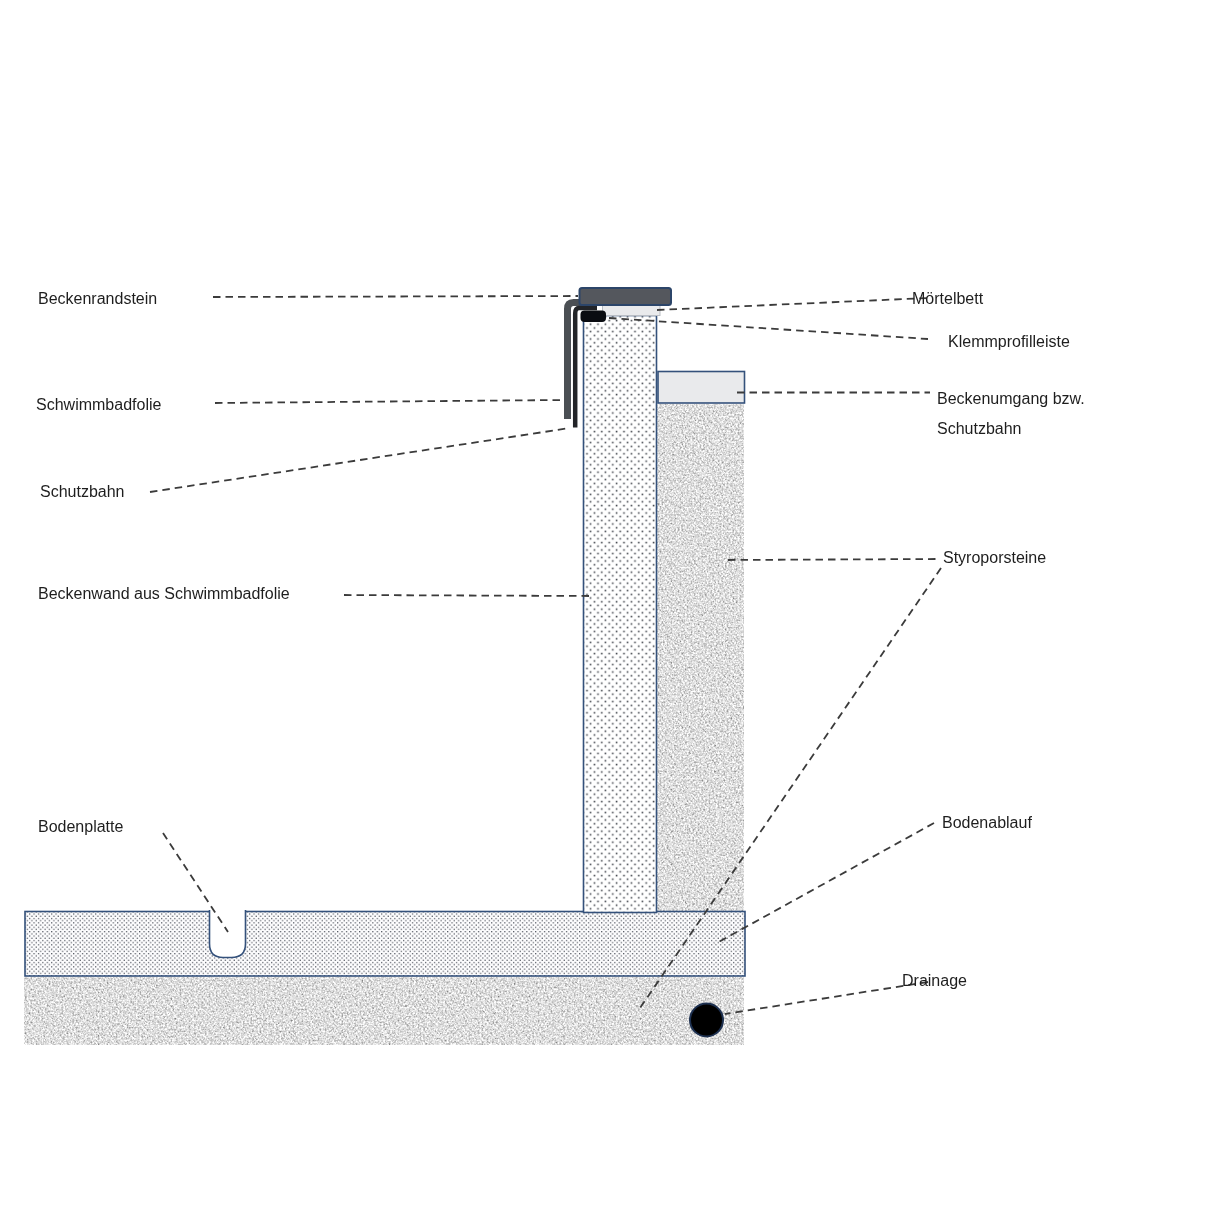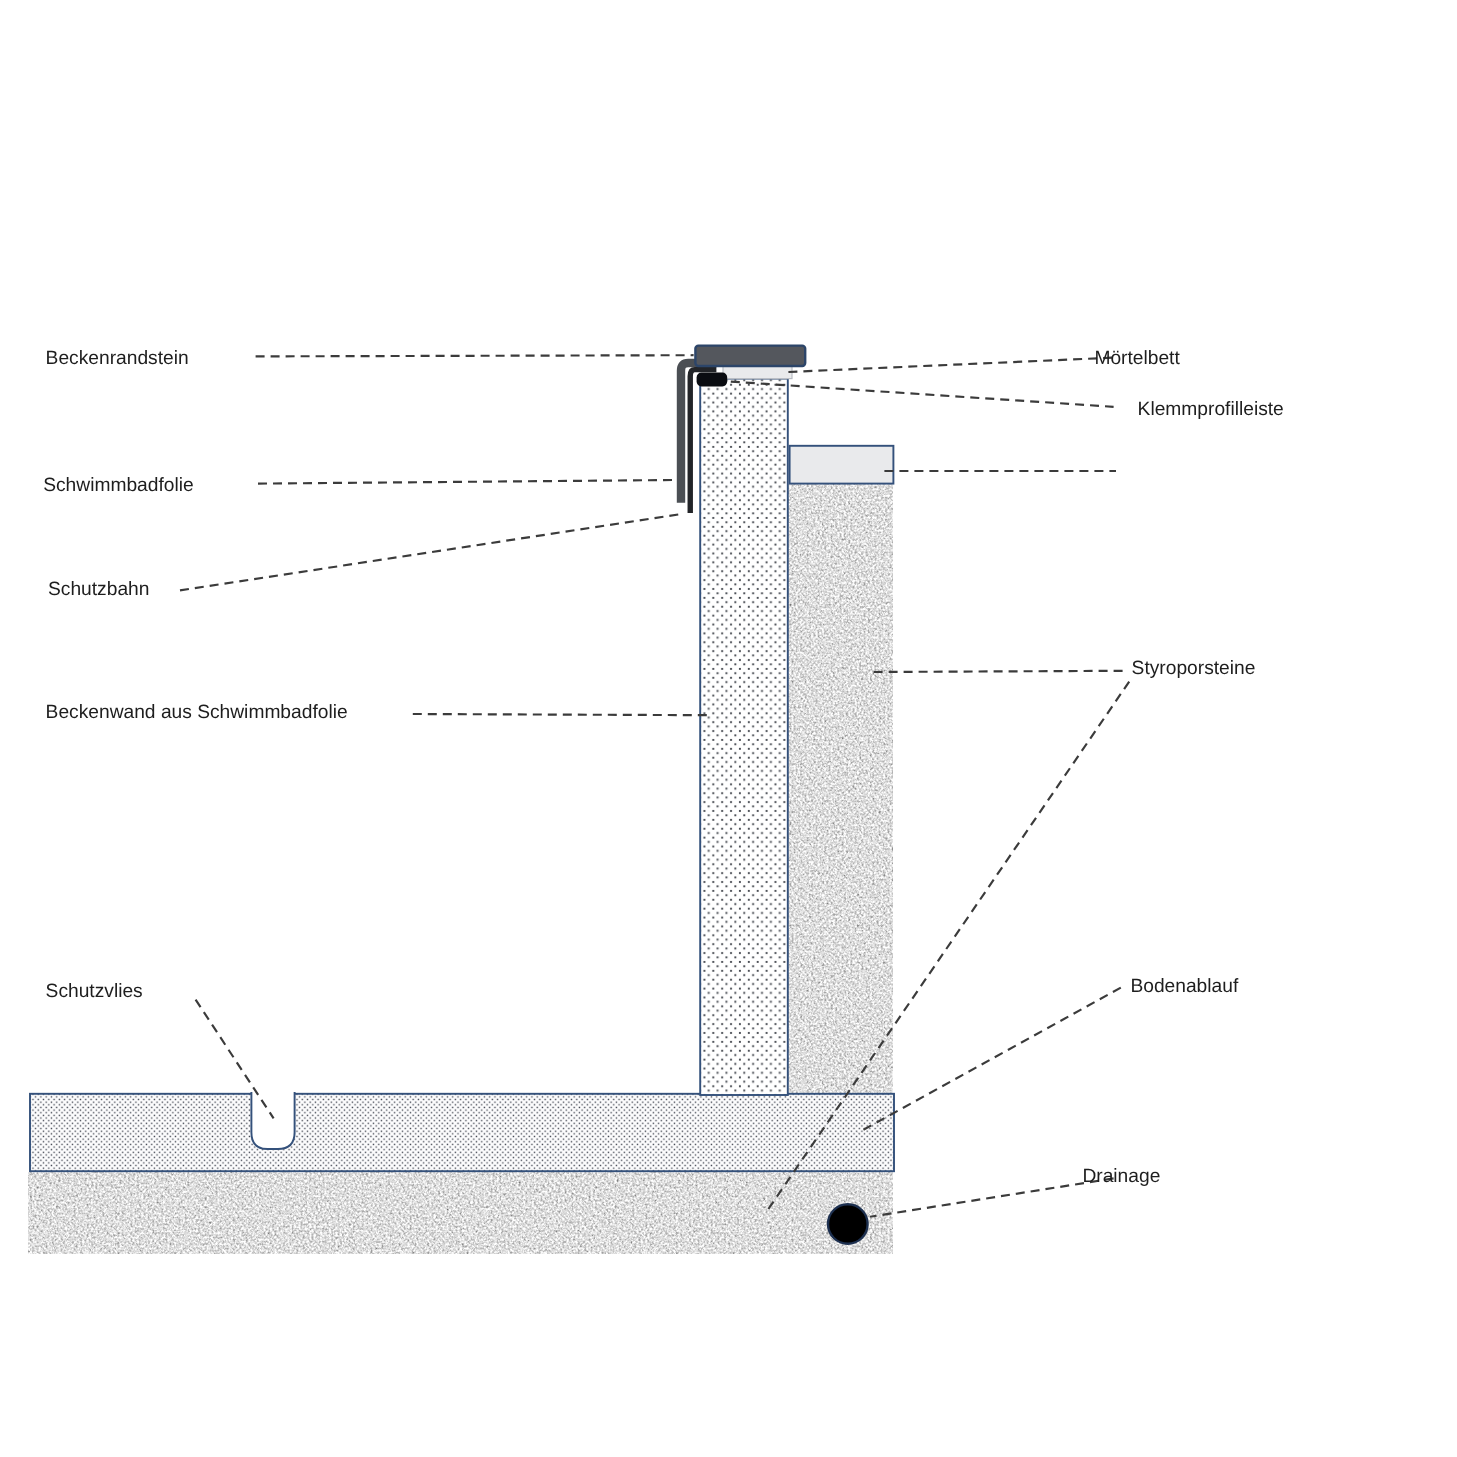--- a/index.html
+++ b/index.html
@@ -89,21 +89,22 @@
       <line x1="941" y1="568" x2="640" y2="1008"></line>
       <line x1="934" y1="823" x2="715" y2="944"></line>
       <line x1="928" y1="982" x2="725" y2="1014"></line>
     </g>
   </svg>
 
   <div class="lbl" style="left:38px;top:288px">Beckenrandstein</div>
   <div class="lbl" style="left:36px;top:394px">Schwimmbadfolie</div>
   <div class="lbl" style="left:40px;top:481px">Schutzbahn</div>
   <div class="lbl" style="left:38px;top:583px">Beckenwand aus Schwimmbadfolie</div>
-  <div class="lbl" style="left:38px;top:816px">Schutzvlies</div>
+  <div class="lbl" style="left:38px;top:816px">Bodenplatte</div>
 
   <div class="lbl" style="left:912px;top:288px">Mörtelbett</div>
   <div class="lbl" style="left:948px;top:331px">Klemmprofilleiste</div>
+  <div class="lbl two" style="left:937px;top:384px"><span>Beckenumgang bzw.</span><br><span>Schutzbahn</span></div>
   <div class="lbl" style="left:943px;top:547px">Styroporsteine</div>
   <div class="lbl" style="left:942px;top:812px">Bodenablauf</div>
   <div class="lbl" style="left:902px;top:970px">Drainage</div>
 
 </div>
 
 </body></html>

